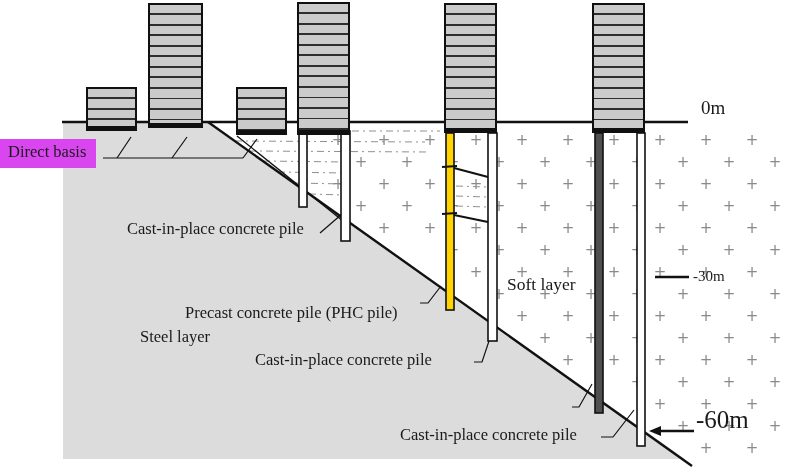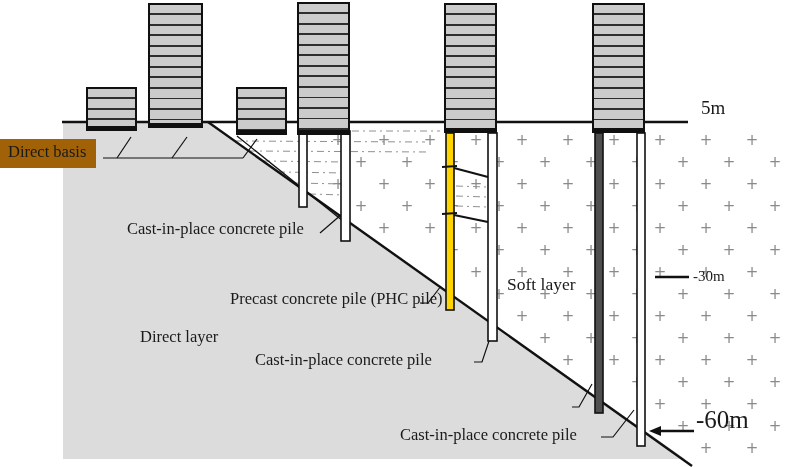--- a/index.html
+++ b/index.html
@@ -4,23 +4,23 @@
 <style>
   html,body{margin:0;padding:0;background:#ffffff;}
   #stage{position:relative;width:800px;height:467px;background:#ffffff;overflow:hidden;
          font-family:"Liberation Serif", serif;}
   #scene{position:absolute;left:0;top:0;}
   #buildings{position:absolute;left:0;top:0;width:800px;height:467px;pointer-events:none;}
   .building{position:absolute;box-sizing:border-box;
     background:repeating-linear-gradient(to bottom,#cbcbcb 0px 8.5px,#2e2e2e 8.5px 10.5px);
     border:2.5px solid #101010;border-bottom-width:5px;}
   .lbl{position:absolute;font-size:16.5px;color:#1a1a1a;white-space:nowrap;line-height:1.1;}
-  #lbl-direct{left:0;top:139px;background:#a16207;padding:4px 10px 7px 8px;}
+  #lbl-direct{left:0;top:139px;background:#d946ef;padding:4px 10px 7px 8px;}
   #lbl-cast1{left:127px;top:220px;}
-  #lbl-precast{left:185px;top:290px;margin-left:45px;}
+  #lbl-precast{left:185px;top:304px;}
   #lbl-gravel{left:140px;top:328px;}
   #lbl-cast2{left:255px;top:351px;}
   #lbl-soft{left:507px;top:275px;font-size:17.5px;}
   #lbl-steel{left:467px;top:396px;}
   #lbl-cast3{left:400px;top:426px;}
   #lbl-0m{left:701px;top:98px;font-size:19px;}
   #lbl-30m{left:693px;top:268px;font-size:15px;}
   #lbl-60m{left:696px;top:406px;font-size:25px;}
 </style>
 </head>
@@ -170,20 +170,20 @@
       <div class="building" style="left: 148px; top: 3px; width: 55px; height: 125px;"></div>
       <div class="building" style="left: 236px; top: 87px; width: 51px; height: 48px;"></div>
       <div class="building" style="left: 297px; top: 2px; width: 53px; height: 133px;"></div>
       <div class="building" style="left: 444px; top: 3px; width: 53px; height: 130px;"></div>
       <div class="building" style="left: 592px; top: 3px; width: 53px; height: 130px;"></div>
     </div>
 
   <div class="lbl" id="lbl-direct">Direct basis</div>
   <div class="lbl" id="lbl-cast1">Cast-in-place concrete pile</div>
   <div class="lbl" id="lbl-precast">Precast concrete pile (PHC pile)</div>
-  <div class="lbl" id="lbl-gravel">Direct layer</div>
+  <div class="lbl" id="lbl-gravel">Steel layer</div>
   <div class="lbl" id="lbl-cast2">Cast-in-place concrete pile</div>
   <div class="lbl" id="lbl-soft">Soft layer</div>
   <div class="lbl" id="lbl-cast3">Cast-in-place concrete pile</div>
-  <div class="lbl" id="lbl-0m">5m</div>
+  <div class="lbl" id="lbl-0m">0m</div>
   <div class="lbl" id="lbl-30m">-30m</div>
   <div class="lbl" id="lbl-60m">-60m</div>
 </div>
 
 </body></html>

